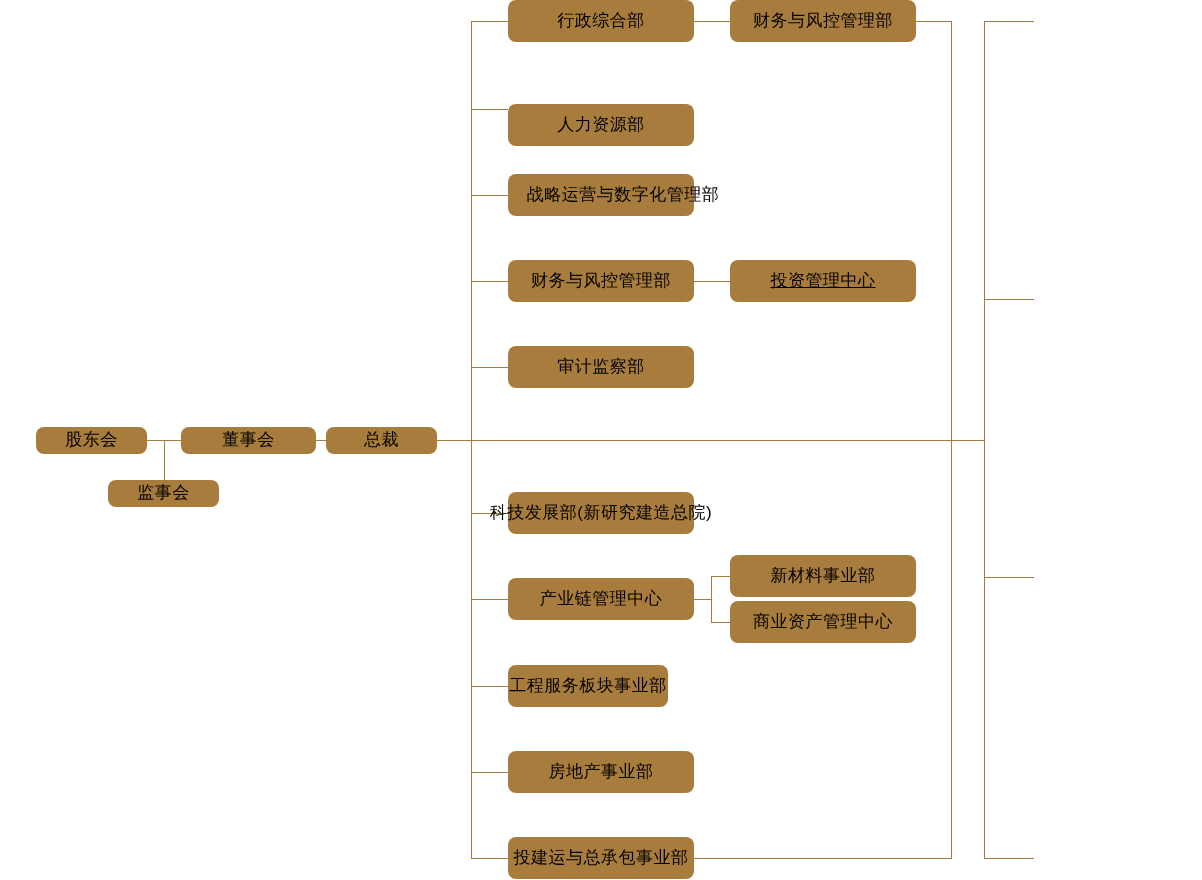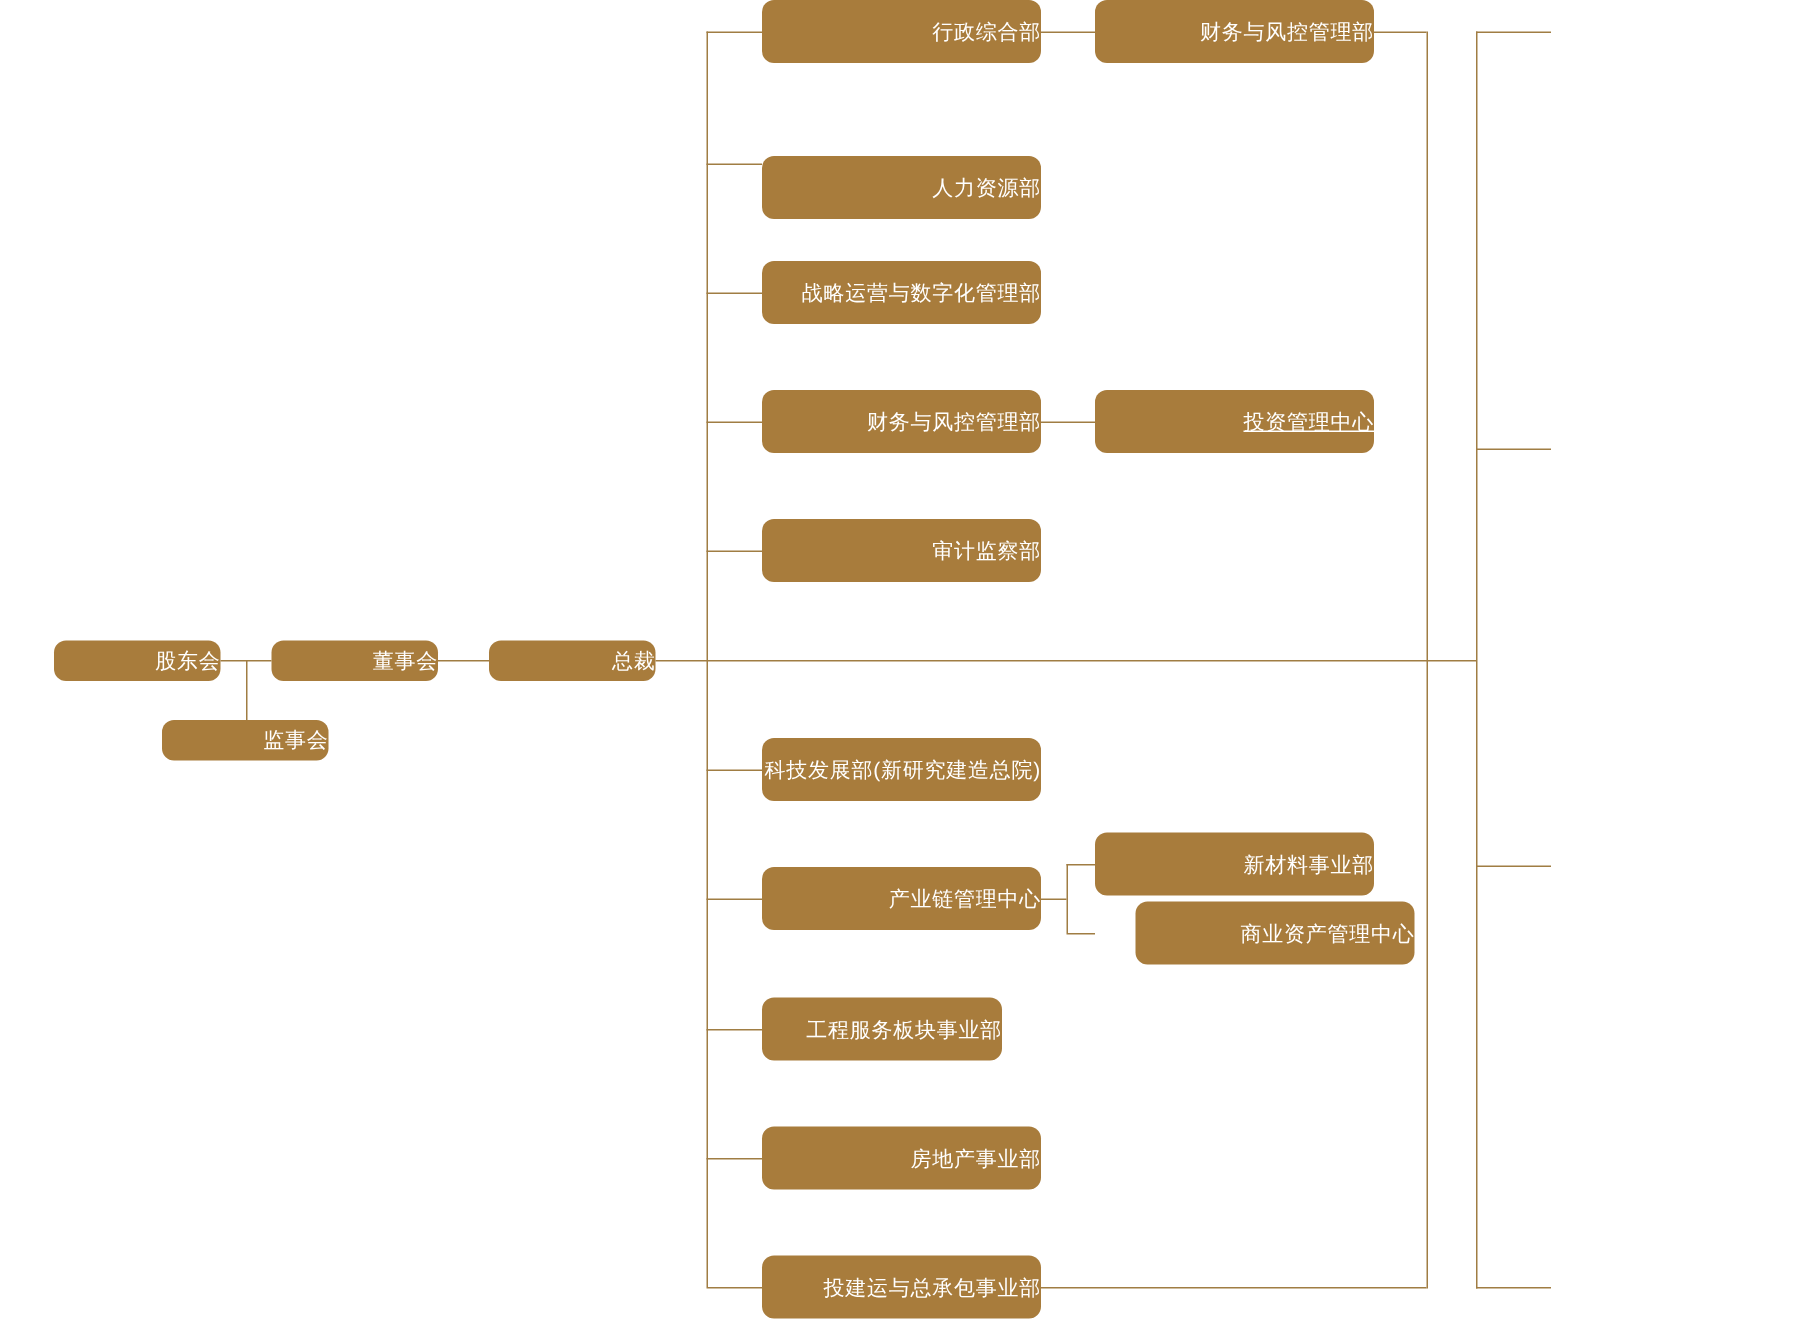--- a/index.html
+++ b/index.html
@@ -15,26 +15,26 @@
     position: relative;
     width: 1202px;
     height: 880px;
     background: #ffffff;
     overflow: hidden;
   }
   .node {
     position: absolute;
     box-sizing: border-box;
     background: #a87c3c;
-    color: #ffffff;
+    color: #000000;
     border-radius: 8px;
     display: flex;
     align-items: center;
-    justify-content: flex-end;
-    font-size: 14px;
+    justify-content: center;
+    font-size: 17px;
     line-height: 1.2;
     letter-spacing: 0.5px;
     text-align: center;
     white-space: nowrap;
     z-index: 3;
     user-select: none;
   }
   .node-label {
     display: block;
   }
@@ -80,21 +80,21 @@
       <div class="edge h" style="left: 984px; top: 21px; width: 50px;"></div>
       <div class="edge h" style="left: 984px; top: 299px; width: 50px;"></div>
       <div class="edge h" style="left: 984px; top: 577px; width: 50px;"></div>
       <div class="edge h" style="left: 984px; top: 858px; width: 50px;"></div>
     </div>
 
   <div class="node" style="left: 36px; top: 427px; width: 111px; height: 27px;">
     <span class="node-label">股东会</span>
   </div>
 
-  <div class="node" style="left: 181px; top: 427px; width: 111px; height: 27px;">
+  <div class="node" style="left: 181px; top: 427px; width: 135px; height: 27px;">
     <span class="node-label">董事会</span>
   </div>
 
   <div class="node" style="left: 108px; top: 480px; width: 111px; height: 27px;">
     <span class="node-label">监事会</span>
   </div>
 
   <div class="node" style="left: 326px; top: 427px; width: 111px; height: 27px;">
     <span class="node-label">总裁</span>
   </div>
@@ -132,21 +132,21 @@
   </div>
 
   <div class="node" style="left: 508px; top: 578px; width: 186px; height: 42px;">
     <span class="node-label">产业链管理中心</span>
   </div>
 
   <div class="node" style="left: 730px; top: 555px; width: 186px; height: 42px;">
     <span class="node-label">新材料事业部</span>
   </div>
 
-  <div class="node" style="left: 730px; top: 601px; width: 186px; height: 42px; margin-left: 27px;">
+  <div class="node" style="left: 730px; top: 601px; width: 186px; height: 42px;">
     <span class="node-label">商业资产管理中心</span>
   </div>
 
   <div class="node" style="left: 508px; top: 665px; width: 160px; height: 42px;">
     <span class="node-label">工程服务板块事业部</span>
   </div>
 
   <div class="node" style="left: 508px; top: 751px; width: 186px; height: 42px;">
     <span class="node-label">房地产事业部</span>
   </div>

